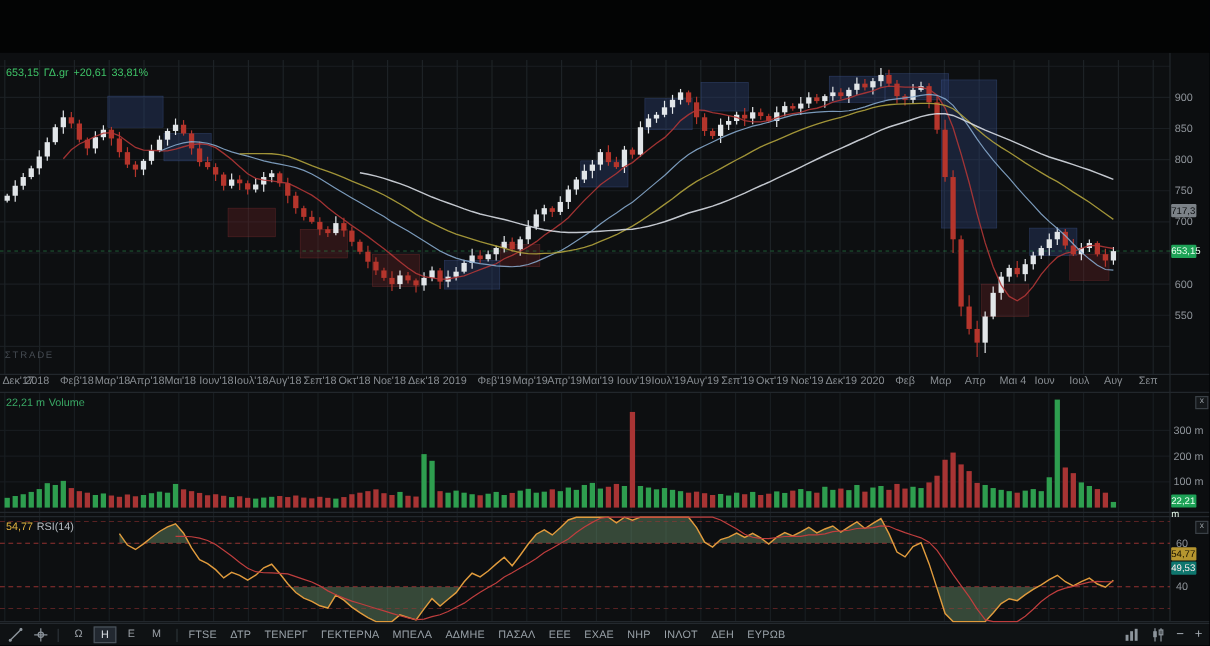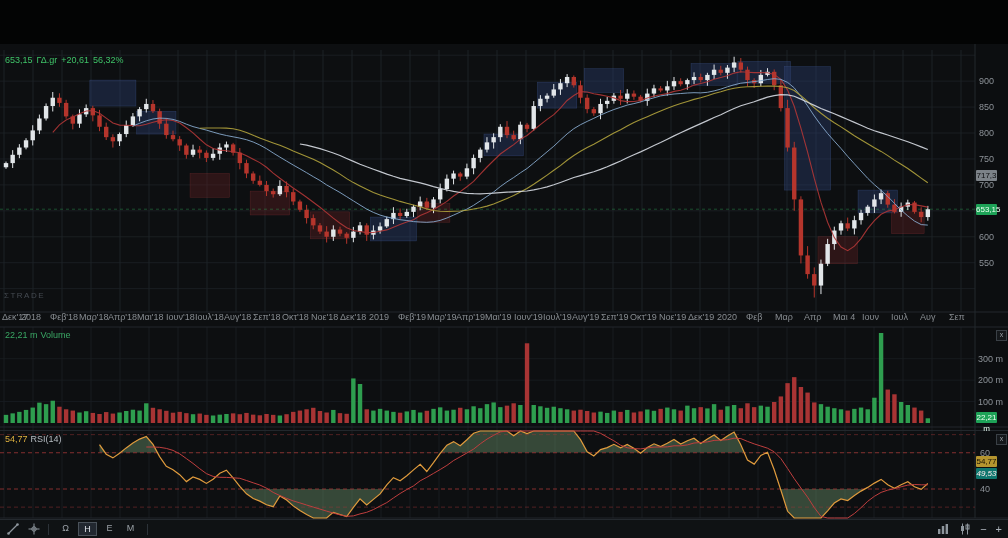--- a/index.html
+++ b/index.html
@@ -9,26 +9,26 @@
   #chart{position:absolute;top:0;left:0;}
   .legend{position:absolute;top:55px;left:5px;font-size:9px;color:#3fc368;white-space:nowrap;z-index:5;}
   .legend span{margin-right:4px;}
   .vol-legend{position:absolute;top:330px;left:5px;font-size:9px;color:#3aa865;white-space:nowrap;z-index:5;}
   .vol-legend span{margin-right:3px;}
   .rsi-legend{position:absolute;top:434px;left:5px;font-size:9px;white-space:nowrap;z-index:5;}
   .rsi-value{color:#e0b23f;margin-right:3px;}
   .rsi-name{color:#b6bcc2;}
   .watermark{position:absolute;top:291px;left:4px;font-size:8px;color:#454b52;letter-spacing:1.5px;z-index:5;text-align:center;}
   .badge{position:absolute;left:976px;width:21px;height:11px;font-size:8px;line-height:11px;
-         text-align:center;border-radius:1px;z-index:6;}
+         border-radius:1px;z-index:6;}
   .badge-mark{top:170px;background:#7c8288;color:#0c0e10;}
   .badge-last{top:204px;background:#1ea257;color:#eafff0;}
   .badge-vol{top:412px;background:#1ea257;color:#eafff0;}
   .badge-rsi{top:456px;background:#b5952f;color:#151000;}
-  .badge-sig{top:468px;background:#0f766e;color:#ffecec;font-style:italic;}
+  .badge-sig{top:468px;background:#0f766e;color:#ffecec;}
   .panel-x{position:absolute;left:996px;width:9px;height:9px;font-size:7px;line-height:8px;text-align:center;
            color:#9aa0a6;border:1px solid #3a4046;background:#15181b;z-index:6;cursor:default;}
   .x-vol{top:330px;} .x-rsi{top:434px;}
   .toolbar{position:absolute;left:0;bottom:0;width:1008px;height:19px;background:#0f1214;
            border-top:1px solid #24292e;display:flex;align-items:center;gap:8px;padding:0 6px;
            box-sizing:border-box;font-size:9px;color:#98a0a7;z-index:7;}
   .tool-icon{width:13px;height:13px;display:flex;align-items:center;justify-content:center;}
   .tb-sep{width:1px;height:11px;background:#2c3238;}
   .period{min-width:11px;text-align:center;padding:1px 3px;color:#9aa0a6;}
   .period.active{border:1px solid #4a525a;background:#222830;color:#dde2e7;}
@@ -650,21 +650,21 @@
         <text x="833" y="320" fill="#878c91" font-size="9" text-anchor="start" font-family="Liberation Sans, DejaVu Sans, sans-serif">Μαι 4</text>
         <text x="862" y="320" fill="#878c91" font-size="9" text-anchor="start" font-family="Liberation Sans, DejaVu Sans, sans-serif">Ιουν</text>
         <text x="891" y="320" fill="#878c91" font-size="9" text-anchor="start" font-family="Liberation Sans, DejaVu Sans, sans-serif">Ιουλ</text>
         <text x="920" y="320" fill="#878c91" font-size="9" text-anchor="start" font-family="Liberation Sans, DejaVu Sans, sans-serif">Αυγ</text>
         <text x="949" y="320" fill="#878c91" font-size="9" text-anchor="start" font-family="Liberation Sans, DejaVu Sans, sans-serif">Σεπ</text>
       </g>
     </svg>
   <div class="top-strip"></div>
 
   <div class="legend">
-    <span>653,15</span><span>ΓΔ.gr</span><span>+20,61</span><span>56,32%</span>
+    <span>653,15</span><span>ΓΔ.gr</span><span>+20,61</span><span>33,81%</span>
   </div>
 
   <div class="vol-legend">
     <span>22,21 m</span><span>Volume</span>
   </div>
 
   <div class="rsi-legend">
     <span class="rsi-value">54,77</span><span class="rsi-name">RSI(14)</span>
   </div>
 
@@ -695,20 +695,35 @@
         </svg>
     </span>
     <span class="tb-sep"></span>
     <span id="periods" style="display:flex;gap:4px;">
         <span class="period">Ω</span>
         <span class="period active">Η</span>
         <span class="period">Ε</span>
         <span class="period">Μ</span>
       </span>
     <span class="tb-sep"></span>
+    <span id="tickers" style="display:flex;gap:9px;">
+        <span class="ticker">FTSE</span>
+        <span class="ticker">ΔΤΡ</span>
+        <span class="ticker">ΤΕΝΕΡΓ</span>
+        <span class="ticker">ΓΕΚΤΕΡΝΑ</span>
+        <span class="ticker">ΜΠΕΛΑ</span>
+        <span class="ticker">ΑΔΜΗΕ</span>
+        <span class="ticker">ΠΑΣΑΛ</span>
+        <span class="ticker">ΕΕΕ</span>
+        <span class="ticker">ΕΧΑΕ</span>
+        <span class="ticker">ΝΗΡ</span>
+        <span class="ticker">ΙΝΛΟΤ</span>
+        <span class="ticker">ΔΕΗ</span>
+        <span class="ticker">ΕΥΡΩΒ</span>
+      </span>
     <span class="tb-right">
       <span class="tool-icon">
         <svg width="12" height="12" viewBox="0 0 12 12">
             <rect x="1" y="6" width="2.4" height="5" fill="#8d959c"></rect>
             <rect x="4.8" y="3" width="2.4" height="8" fill="#8d959c"></rect>
             <rect x="8.6" y="1" width="2.4" height="10" fill="#8d959c"></rect>
           </svg>
       </span>
       <span class="tool-icon">
         <svg width="12" height="12" viewBox="0 0 12 12">

